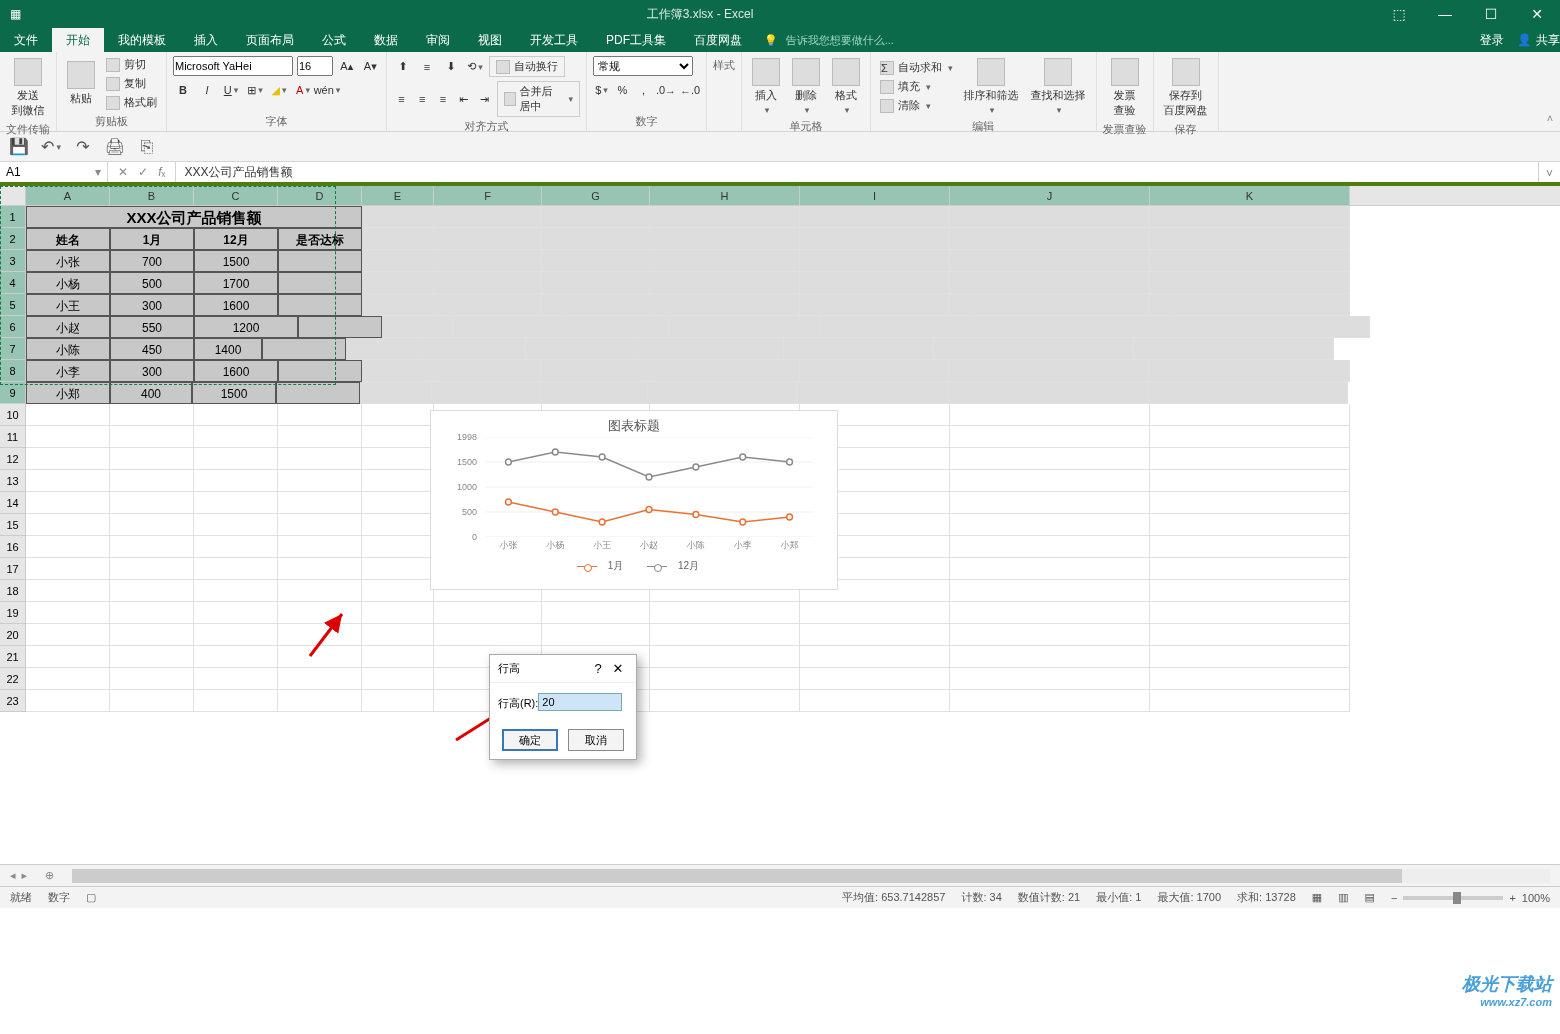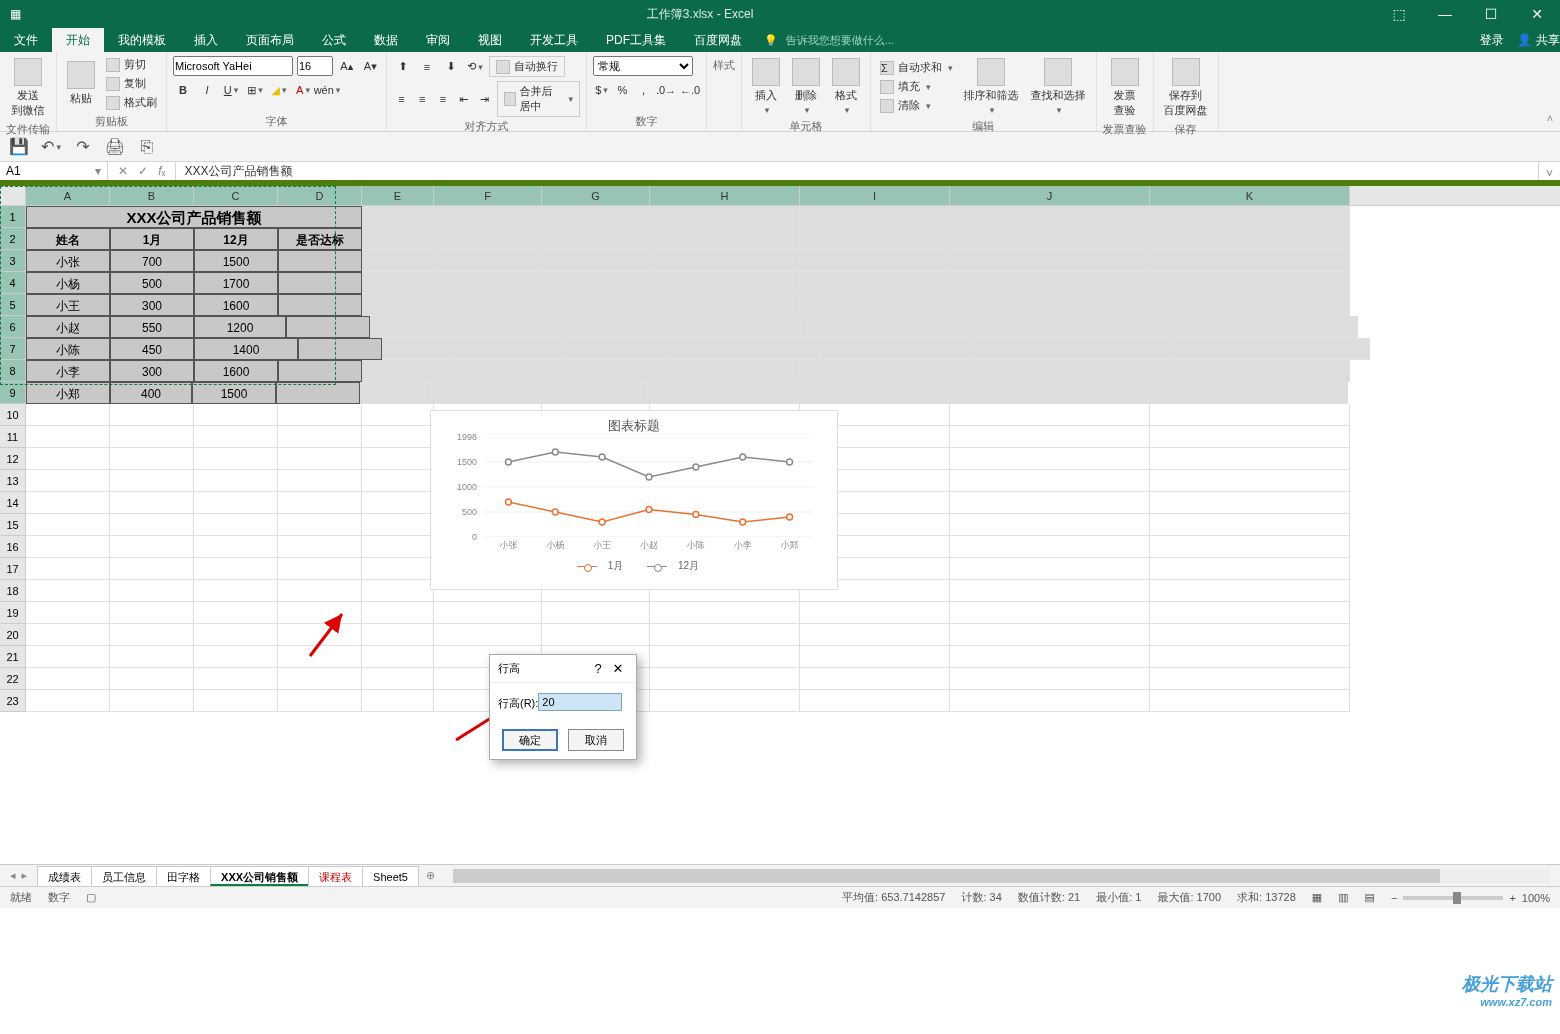--- a/index.html
+++ b/index.html
@@ -35,21 +35,21 @@
 .font-select { height: 20px; font-size: 11px; width: 120px; }
 .font-size { height: 20px; width: 36px; font-size: 11px; }
 .fm-btn { width: 20px; height: 20px; border: 1px solid transparent; display: inline-flex; align-items: center; justify-content: center; cursor: pointer; font-size: 11px; }
 .num-select { height: 20px; width: 100px; font-size: 11px; }
 
 
 .qat { height: 30px; background: #f3f3f3; border-bottom: 1px solid #d4d4d4; display: flex; align-items: center; gap: 14px; padding: 0 10px; }
 .qat .qbtn { width: 18px; height: 18px; display: inline-flex; align-items: center; justify-content: center; cursor: pointer; color: #555; }
 
 
-.fbar { height: 24px; border-bottom: 6px solid #4d7c0f; display: flex; align-items: center; font-size: 12px; background: #fff; justify-content: flex-end; }
+.fbar { height: 24px; border-bottom: 4px solid #4d7c0f; display: flex; align-items: center; font-size: 12px; background: #fff; justify-content: flex-end; }
 .namebox { width: 108px; border-right: 1px solid #d4d4d4; padding: 0 6px; display: flex; align-items: center; justify-content: space-between; height: 100%; }
 .formula-tools { display: flex; align-items: center; gap: 10px; padding: 0 10px; border-right: 1px solid #d4d4d4; height: 100%; color: #888; }
 .formula-input { flex: 1; padding: 0 8px; color: #333; }
 .fbar-expand { width: 22px; text-align: center; color: #888; border-left: 1px solid #d4d4d4; height: 100%; line-height: 24px; }
 
 
 .sheet-area { position: relative; height: 678px; overflow: hidden; background: #fff; }
 .corner { position: absolute; left: 0; top: 0; width: 26px; height: 20px; background: #e6e6e6; border-right: 1px solid #ccc; border-bottom: 1px solid #ccc; }
 .col-headers { position: absolute; top: 0; left: 26px; right: 0; height: 20px; display: flex; background: #e6e6e6; border-bottom: 1px solid #ccc; }
 .col-h { border-right: 1px solid #ccc; text-align: center; font-size: 11px; line-height: 20px; color: #333; background: #98c4b4; }
@@ -439,34 +439,34 @@
         <div class="cell" style="width: 108px; background: rgb(221, 221, 221);"></div>
         <div class="cell" style="width: 108px; background: rgb(221, 221, 221);"></div>
         <div class="cell" style="width: 150px; background: rgb(221, 221, 221);"></div>
         <div class="cell" style="width: 150px; background: rgb(221, 221, 221);"></div>
         <div class="cell" style="width: 200px; background: rgb(221, 221, 221);"></div>
         <div class="cell" style="width: 200px; background: rgb(221, 221, 221);"></div>
       </div>
       <div class="row">
         <div class="cell" style="width: 84px; border: 1px solid rgb(85, 85, 85);">小赵</div>
         <div class="cell" style="width: 84px; border: 1px solid rgb(85, 85, 85);">550</div>
-        <div class="cell" style="width: 92px; border: 1px solid rgb(85, 85, 85);">1200</div>
+        <div class="cell" style="width: 104px; border: 1px solid rgb(85, 85, 85);">1200</div>
         <div class="cell" style="width: 84px; border: 1px solid rgb(85, 85, 85);"></div>
         <div class="cell" style="width: 72px; background: rgb(221, 221, 221);"></div>
         <div class="cell" style="width: 108px; background: rgb(221, 221, 221);"></div>
         <div class="cell" style="width: 108px; background: rgb(221, 221, 221);"></div>
         <div class="cell" style="width: 150px; background: rgb(221, 221, 221);"></div>
         <div class="cell" style="width: 150px; background: rgb(221, 221, 221);"></div>
         <div class="cell" style="width: 200px; background: rgb(221, 221, 221);"></div>
         <div class="cell" style="width: 200px; background: rgb(221, 221, 221);"></div>
       </div>
       <div class="row">
         <div class="cell" style="width: 84px; border: 1px solid rgb(85, 85, 85);">小陈</div>
         <div class="cell" style="width: 84px; border: 1px solid rgb(85, 85, 85);">450</div>
-        <div class="cell" style="width: 104px; border: 1px solid rgb(85, 85, 85);">1400</div>
+        <div class="cell" style="width: 68px; border: 1px solid rgb(85, 85, 85);">1400</div>
         <div class="cell" style="width: 84px; border: 1px solid rgb(85, 85, 85);"></div>
         <div class="cell" style="width: 72px; background: rgb(221, 221, 221);"></div>
         <div class="cell" style="width: 108px; background: rgb(221, 221, 221);"></div>
         <div class="cell" style="width: 108px; background: rgb(221, 221, 221);"></div>
         <div class="cell" style="width: 150px; background: rgb(221, 221, 221);"></div>
         <div class="cell" style="width: 150px; background: rgb(221, 221, 221);"></div>
         <div class="cell" style="width: 200px; background: rgb(221, 221, 221);"></div>
         <div class="cell" style="width: 200px; background: rgb(221, 221, 221);"></div>
       </div>
       <div class="row">
@@ -765,28 +765,20 @@
   </div>
 
   <div class="marching" style="left:0px;top:0px;width:336px;height:199px"></div>
 </div>
 
 <div class="sheet-tabs">
   <div class="sheet-nav">
     <span>◂</span>
     <span>▸</span>
   </div>
-  <div id="sheet-tabs-holder" style="display:flex">
-      <div class="sheet-tab">成绩表</div>
-      <div class="sheet-tab">员工信息</div>
-      <div class="sheet-tab">田字格</div>
-      <div class="sheet-tab active">XXX公司销售额</div>
-      <div class="sheet-tab red">课程表</div>
-      <div class="sheet-tab">Sheet5</div>
-    </div>
   <span class="sheet-add">⊕</span>
   <div class="hscroll">
       <div class="thumb"></div>
     </div>
 </div>
 
 <div class="status">
   <span>就绪</span>
   <span>数字</span>
   <span>▢</span>

